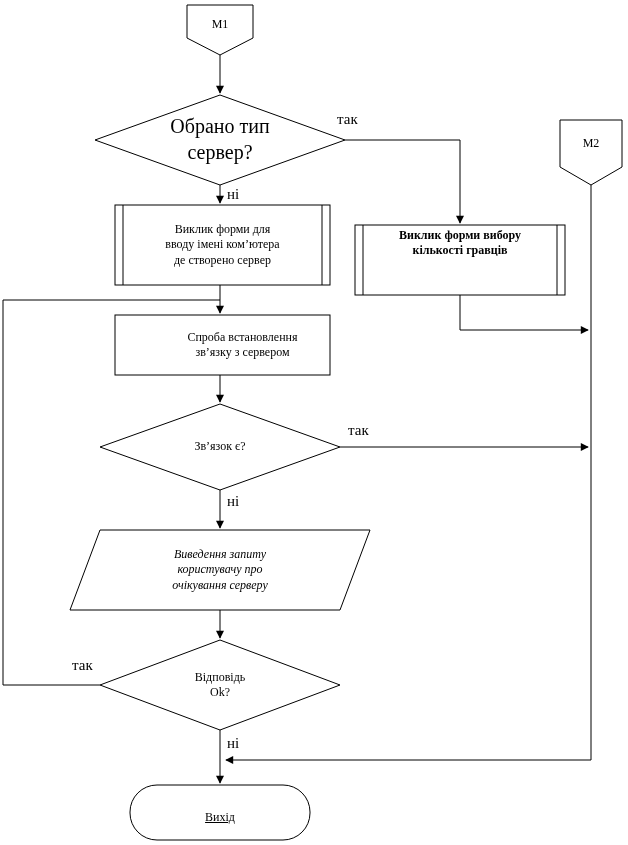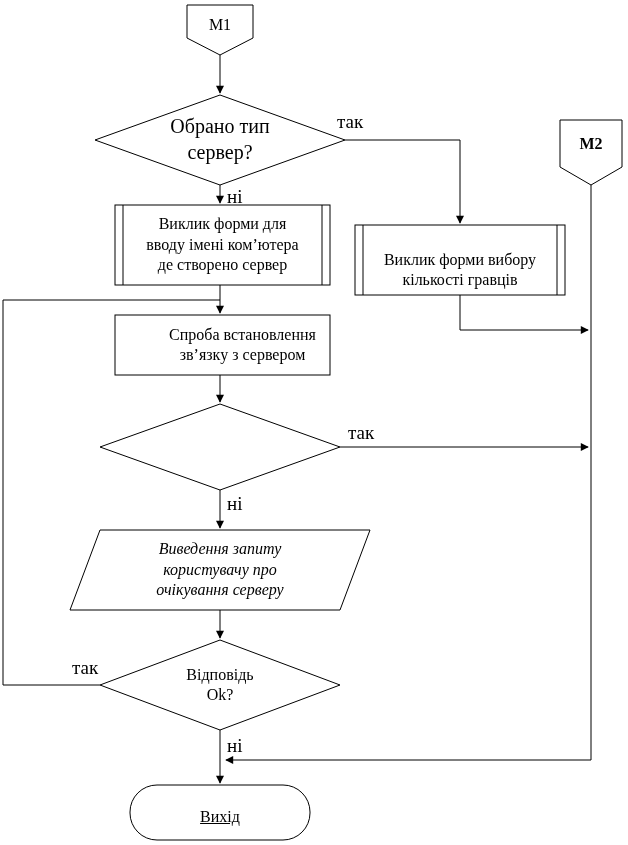--- a/index.html
+++ b/index.html
@@ -13,29 +13,29 @@
     overflow: hidden;
   }
   .canvas svg { position: absolute; left: 0; top: 0; }
   .node-text {
     position: absolute;
     display: flex;
     align-items: center;
     justify-content: center;
     text-align: center;
     white-space: pre-line;
-    font-size: 16px;
+    font-size: 12px;
     line-height: 1.28;
     color: #000;
     pointer-events: none;
   }
   .node-text.small { font-size: 20px; }
   .edge-label {
     position: absolute;
-    font-size: 19px;
+    font-size: 15px;
     line-height: 1;
     color: #000;
     white-space: nowrap;
     pointer-events: none;
   }
 </style>
 </head>
 <body>
 
 <div class="canvas">
@@ -85,28 +85,29 @@
 
   <div class="node-text" style="left:187px; top:8px; width:66px; height:34px;">М1</div>
 
   <div class="node-text small" style="left:120px; top:112px; width:200px; height:56px;">Обрано тип
 сервер?</div>
 
   <div class="node-text" style="left:123px; top:207px; width:199px; height:76px;text-align:center;">Виклик форми для
 вводу імені ком’ютера
 де створено сервер</div>
 
-  <div class="node-text" style="left:363px; top:237px; width:194px; height:66px;">Виклик форми вибору
+  <div class="node-text" style="left:363px; top:210px; width:194px; height:66px;font-weight:bold;">Виклик форми вибору
 кількості гравців</div>
 
-  <div class="node-text" style="left:560px; top:124px; width:62px; height:40px;font-weight:bold;">М2</div>
+  <div class="node-text" style="left:560px; top:124px; width:62px; height:40px;">М2</div>
 
   <div class="node-text" style="left:115px; top:315px; width:255px; height:60px;">Спроба встановлення
 зв’язку з сервером</div>
 
+  <div class="node-text" style="left:120px; top:420px; width:200px; height:54px;">Зв’язок є?</div>
 
   <div class="node-text" style="left:90px; top:534px; width:260px; height:72px;font-style:italic;">Виведення запиту
 користувачу про
 очікування серверу</div>
 
   <div class="node-text" style="left:120px; top:650px; width:200px; height:70px;">Відповідь
 Ok?</div>
 
   <div class="node-text" style="left:130px; top:785px; width:180px; height:65px;text-decoration:underline;">Вихід</div>
 

